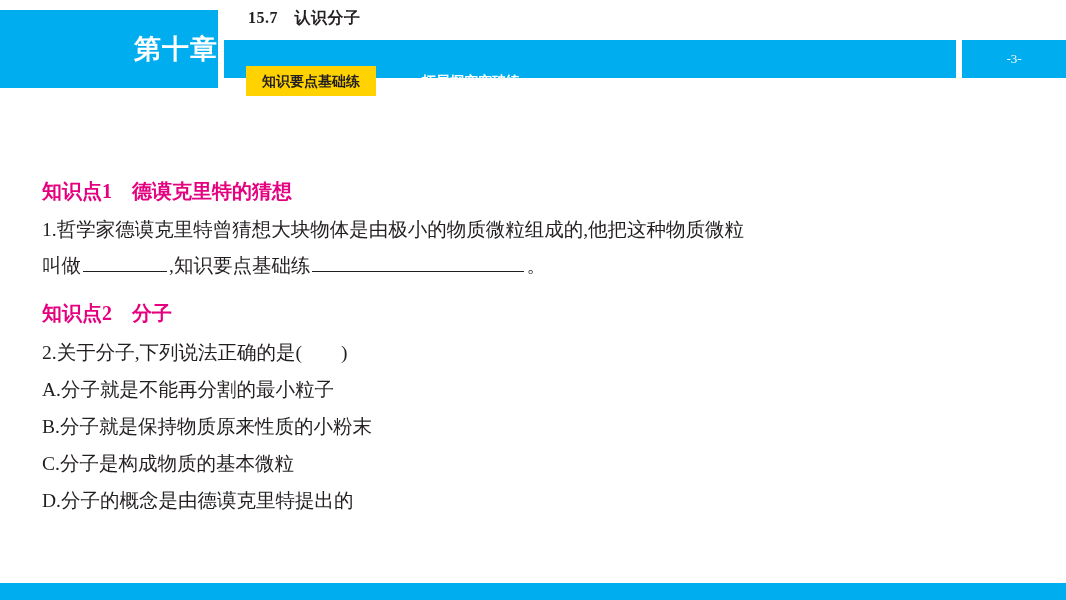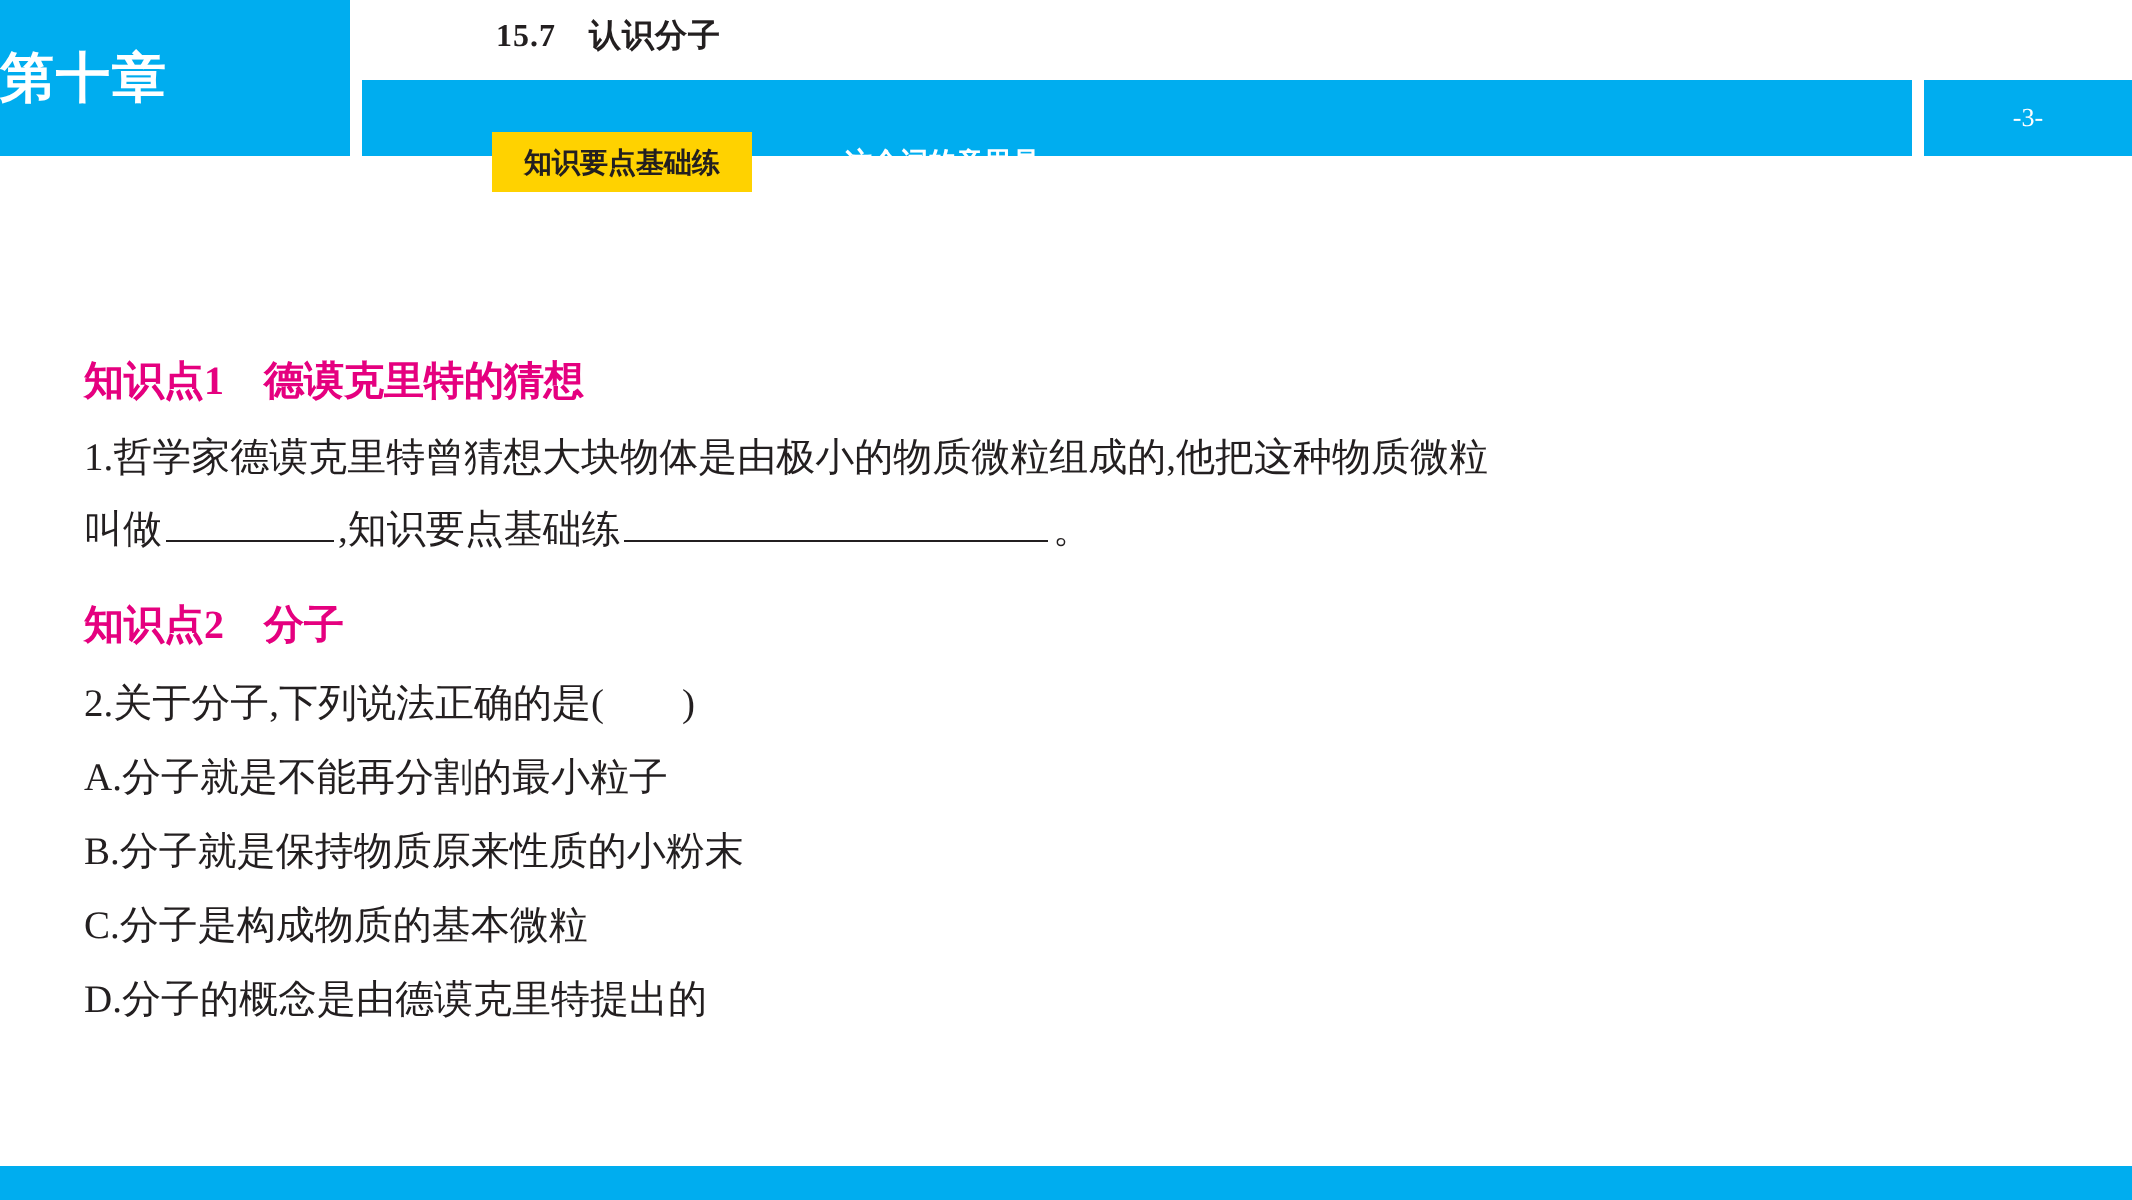--- a/index.html
+++ b/index.html
@@ -27,27 +27,27 @@
     position: absolute;
     left: 0;
     top: 40px;
     width: 1066px;
     height: 38px;
     background: #00adef;
   }
   .chapter-badge {
     position: absolute;
     left: 0;
-    top: 0;
-    width: 175px;
+    top: 10px;
+    width: 218px;
     height: 78px;
     background: #00adef;
     display: flex;
     align-items: center;
-    justify-content: flex-start;
+    justify-content: flex-end;
   }
   .chapter-badge .chapter-text {
     color: #ffffff;
     font-size: 27px;
     font-weight: bold;
     letter-spacing: 1px;
     font-family: "Liberation Serif", serif;
   }
   .chapter-badge::after {
     content: "";
@@ -192,21 +192,21 @@
   <div class="header-band"></div>
 
   <div class="chapter-badge">
     <span class="chapter-text">第十章</span>
   </div>
 
   <div class="section-title">15.7　认识分子</div>
 
   <div class="tabs">
     <div class="tab active">知识要点基础练</div>
-    <div class="tab t2">这个词的意思是</div>
+    <div class="tab t2">拓展探究突破练</div>
   </div>
 
   <div class="page-number-box">
     <span class="page-number">-3-</span>
   </div>
 </div>
 
 <div class="content">
 
   <p class="kp-heading">知识点1　德谟克里特的猜想</p>

